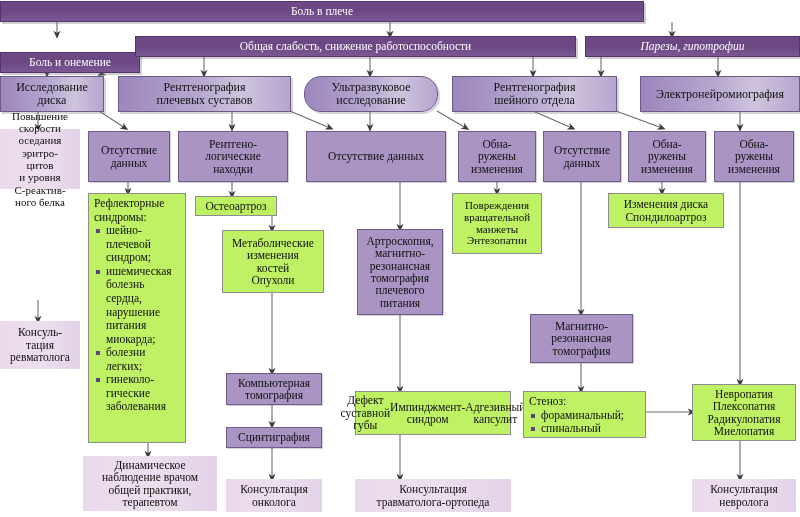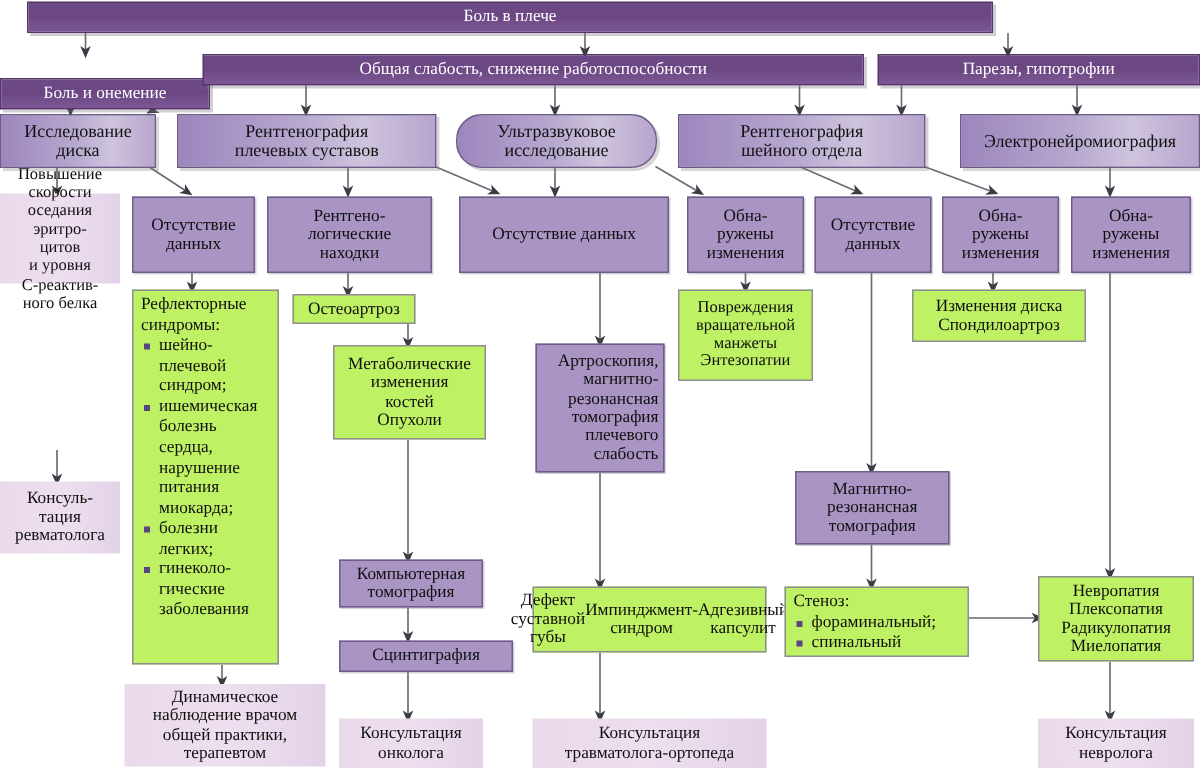--- a/index.html
+++ b/index.html
@@ -159,31 +159,31 @@
       <path d="M740,182 L740,383"></path>
 
       <path d="M740,441 L740,478"></path>
 
       <path d="M148,443 L148,455"></path>
 
       <path d="M38,300 L38,320"></path>
     </g>
   </svg>
 
-  <div class="node hdr" style="left:0px;top:1px;width:644px;height:21px;margin-left:18px;">
+  <div class="node hdr" style="left:0px;top:1px;width:644px;height:21px;">
     <span class="t">Боль в плече</span>
   </div>
 
   <div class="node hdr" style="left:0px;top:52px;width:140px;height:21px;">
     <span class="t">Боль и онемение</span>
   </div>
   <div class="node hdr" style="left:135px;top:36px;width:441px;height:21px;">
     <span class="t">Общая слабость, снижение работоспособности</span>
   </div>
-  <div class="node hdr" style="left:585px;top:36px;width:215px;height:21px;">
+  <div class="node hdr" style="left:585px;top:36px;width:215px;height:21px;font-style:italic;">
     <span class="t">Парезы, гипотрофии</span>
   </div>
 
   <div class="node proc" style="left:0px;top:76px;width:104px;height:36px;flex-direction:column;">
     <span class="t">Исследование</span>
     <span class="t">диска</span>
   </div>
   <div class="node proc" style="left:118px;top:76px;width:173px;height:36px;flex-direction:column;">
     <span class="t">Рентгенография</span>
     <span class="t">плечевых суставов</span>
@@ -263,27 +263,27 @@
     <span class="t">Остеоартроз</span>
   </div>
 
   <div class="node wht" style="left:222px;top:230px;width:102px;height:63px;flex-direction:column;">
     <span class="t">Метаболические</span>
     <span class="t">изменения</span>
     <span class="t">костей</span>
     <span class="t">Опухоли</span>
   </div>
 
-  <div class="node lav" style="left:357px;top:229px;width:86px;height:86px;flex-direction:column;align-items:flex-end;">
+  <div class="node lav" style="left:357px;top:229px;width:86px;height:86px;flex-direction:column;">
     <span class="t">Артроскопия,</span>
     <span class="t">магнитно-</span>
     <span class="t">резонансная</span>
     <span class="t">томография</span>
     <span class="t">плечевого</span>
-    <span class="t">слабость</span>
+    <span class="t">питания</span>
   </div>
 
   <div class="node wht" style="left:452px;top:193px;width:90px;height:61px;flex-direction:column;font-size:11px;">
     <span class="t">Повреждения</span>
     <span class="t">вращательной</span>
     <span class="t">манжеты</span>
     <span class="t">Энтезопатии</span>
   </div>
 
   <div class="node wht" style="left:608px;top:193px;width:116px;height:35px;flex-direction:column;">
@@ -295,21 +295,21 @@
     <span class="t">Магнитно-</span>
     <span class="t">резонансная</span>
     <span class="t">томография</span>
   </div>
 
   <div class="node lav" style="left:226px;top:373px;width:96px;height:32px;flex-direction:column;">
     <span class="t">Компьютерная</span>
     <span class="t">томография</span>
   </div>
 
-  <div class="node lav" style="left:226px;top:427px;width:116px;height:21px;">
+  <div class="node lav" style="left:226px;top:427px;width:96px;height:21px;">
     <span class="t">Сцинтиграфия</span>
   </div>
 
   <div class="node wht" style="left:355px;top:391px;width:156px;height:44px;">
     <span class="t">Дефект суставной губы</span>
     <span class="t">Импинджмент-синдром</span>
     <span class="t">Адгезивный капсулит</span>
   </div>
 
   <div class="node wht listbox" style="left:523px;top:391px;width:123px;height:47px;flex-direction:column;">

